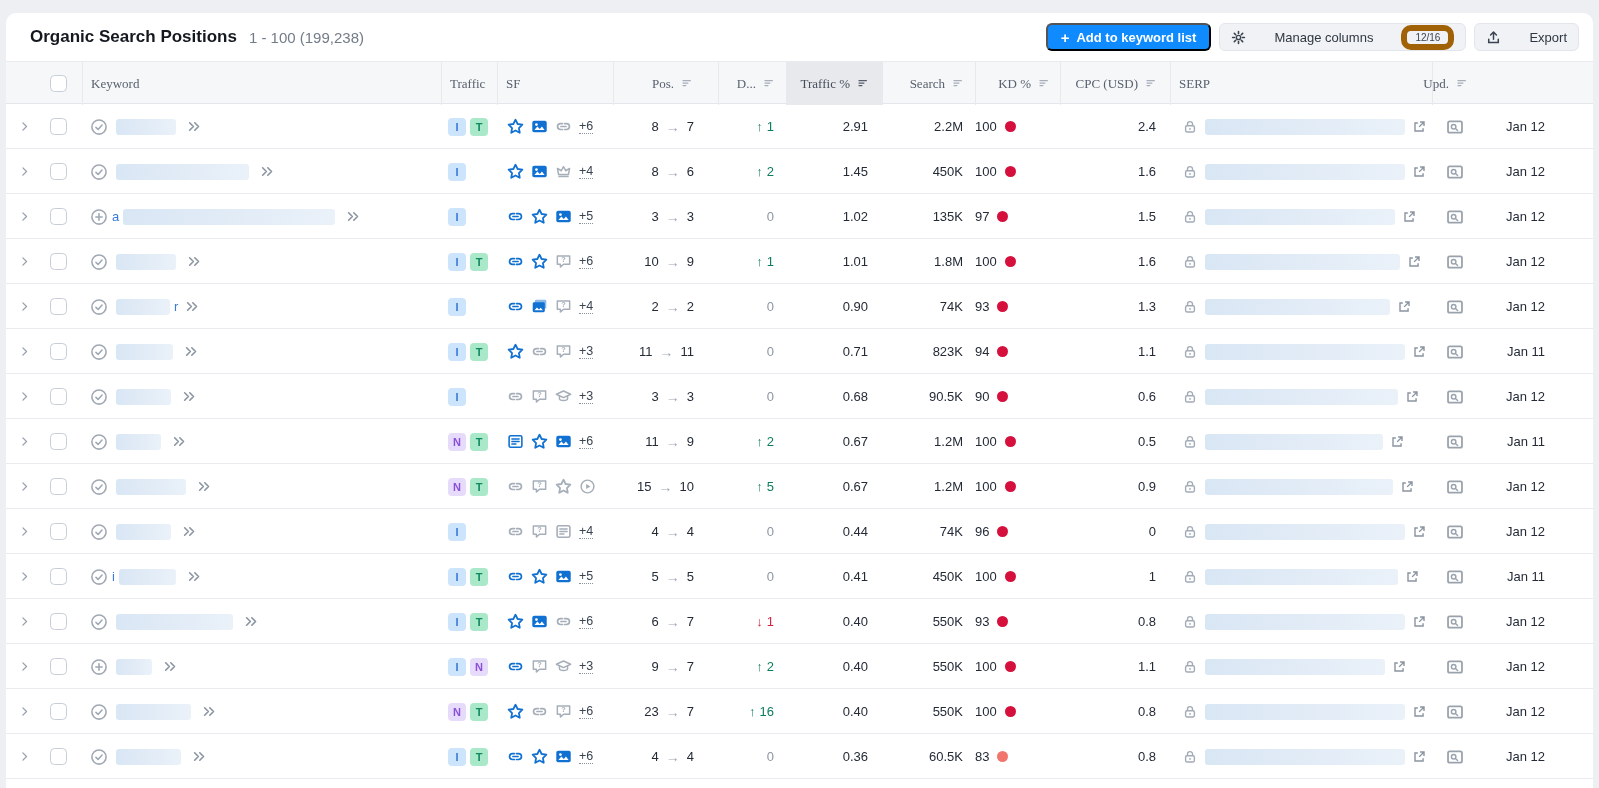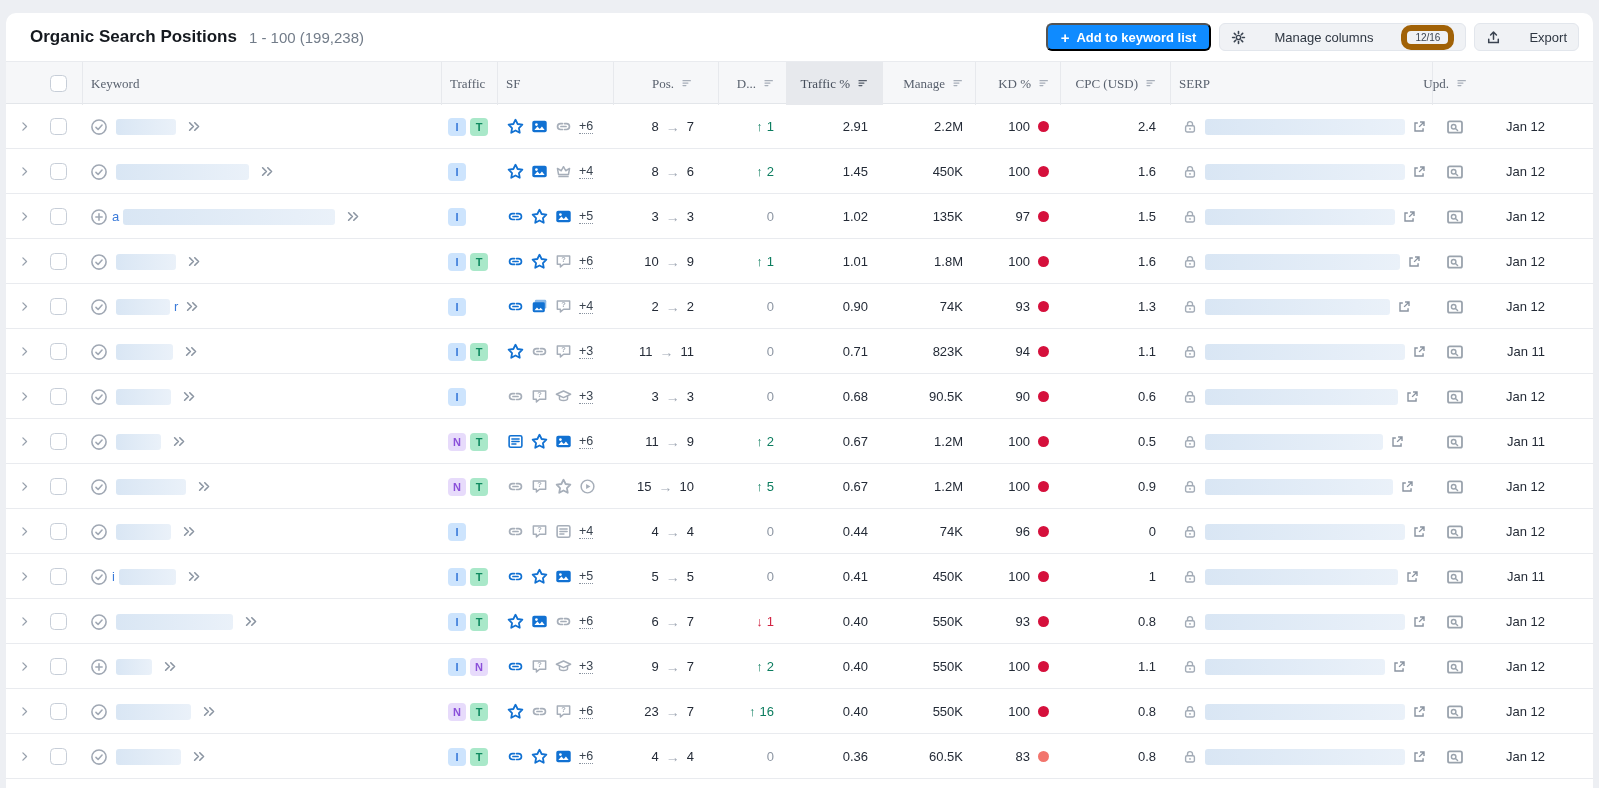--- a/index.html
+++ b/index.html
@@ -53,21 +53,21 @@
   .sf-more { font-size:12.5px; color:#3a4450; border-bottom:1px dotted #8a94a1; line-height:14px; cursor:pointer; }
   .c-pos { justify-content:flex-end; padding-right:24px; gap:7px; }
   .pos-arrow { color:#a0a8b4; font-size:14px; }
   .c-diff { justify-content:flex-end; padding-right:12px; gap:4px; font-weight:400; }
   .diff-zero { color:#8d96a3; }
   .diff-up { color:var(--green); }
   .diff-down { color:var(--red); }
   .diff-arrow { font-weight:700; }
   .c-traffic { justify-content:flex-end; padding-right:14px; }
   .c-vol { justify-content:flex-end; padding-right:12px; }
-  .c-kd { justify-content:flex-end; padding-right:11px; gap:8px; }
+  .c-kd { justify-content:flex-start; padding-right:11px; gap:8px; }
   .kd-dot { width:11px; height:11px; border-radius:50%; display:inline-block; }
   .kd-red { background:var(--kdred); }
   .kd-salmon { background:var(--kdsalmon); }
   .c-cpc { justify-content:flex-end; padding-right:14px; }
   .c-url { padding-left:12px; gap:7px; color:#a2abb6; }
   .ext { color:#8a94a1; cursor:pointer; }
   .c-serp { justify-content:center; color:#9aa3ad; }
   .serp { cursor:pointer; }
   .c-upd { justify-content:flex-end; padding-right:11px; }
 </style>
@@ -140,21 +140,21 @@
       </div>
     <div class="hcell right h-sorted h-traffic">
         <span>Traffic %</span>
         <span class="sort">
           <svg width="13" height="13" viewBox="0 0 16 16">
             <path d="M2.5 4.5h9M2.5 7.5h6M2.5 10.5h3.5" stroke="currentColor" stroke-width="1.6" stroke-linecap="round"></path>
           </svg>
         </span>
       </div>
     <div class="hcell right h-vol">
-        <span>Manage</span>
+        <span>Search</span>
         <span class="sort">
           <svg width="13" height="13" viewBox="0 0 16 16">
             <path d="M2.5 4.5h9M2.5 7.5h6M2.5 10.5h3.5" stroke="currentColor" stroke-width="1.6" stroke-linecap="round"></path>
           </svg>
         </span>
       </div>
     <div class="hcell right h-kd">
         <span>KD %</span>
         <span class="sort">
           <svg width="13" height="13" viewBox="0 0 16 16">

